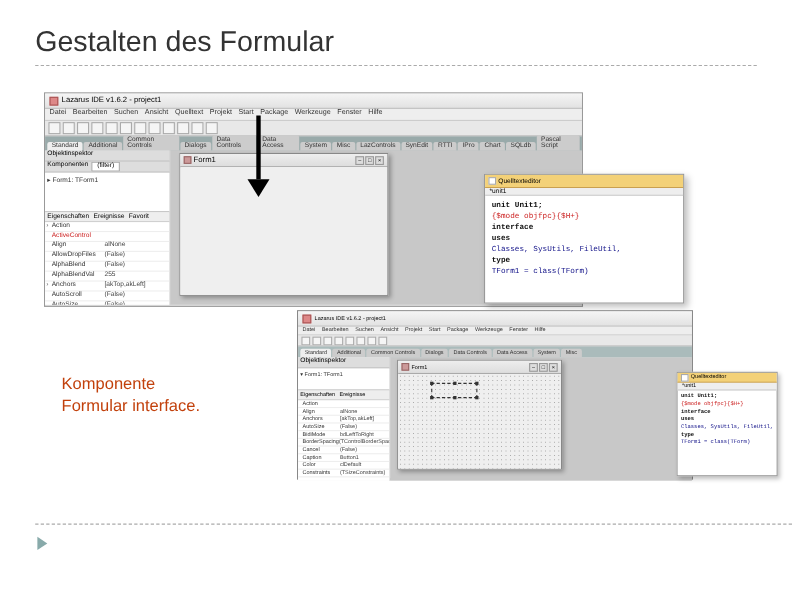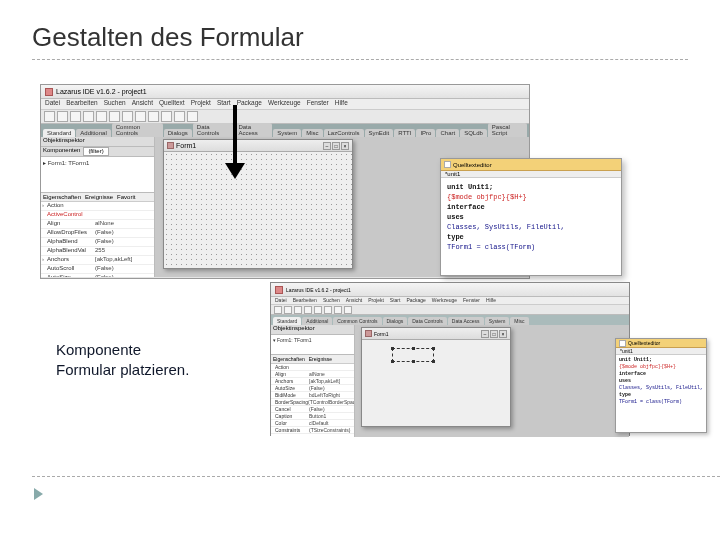--- a/index.html
+++ b/index.html
@@ -47,21 +47,21 @@
   .cb-line.black { color:#111; font-weight:bold; }
   .cb-line.red { color:#c22; }
   .cb-line.blue { color:#118; }
 
   
   .arrow { position:absolute; top:105px; left:233px; }
   .arrow-line { width:4px; height:58px; background:#000; }
   .arrow-head { width:0; height:0; border-left:10px solid transparent; border-right:10px solid transparent; border-top:16px solid #000; margin-left:-8px; }
 
   
-  .annotation { position:absolute; top:340px; left:56px; font-size:15px; color:#0f172a; line-height:1.35; }
+  .annotation { position:absolute; top:340px; left:56px; font-size:15px; color:#c2410c; line-height:1.35; }
 
   
   .ide-bot { position:absolute; top:282px; left:270px; width:360px; height:154px; border:1px solid #888; background:#e4e4e4; font-size:5px; }
   .ide-bot .menubar { font-size:5px; height:8px; }
   .ide-bot .toolbar { height:10px; }
   .ide-bot .tbtn { width:8px;height:8px; }
   .ide-bot .tabs-row { height:10px; font-size:5px; background:#abb; }
   .ide-bot .ide-body { height:112px; }
   .ide-bot .left-panel { width:84px; }
   .ide-bot .tree-area { height:20px; font-size:5px; }
@@ -241,21 +241,21 @@
   </div>
 </div>
 
 <div class="arrow">
   <div class="arrow-line"></div>
   <div class="arrow-head"></div>
 </div>
 
 <div class="annotation">
   <div>Komponente</div>
-  <div>Formular platzieren.</div>
+  <div>Formular interface.</div>
 </div>
 
 <div class="ide-bot">
   <div class="titlebar">
     <span class="tb-icon"></span>
     <span>Lazarus IDE v1.6.2 - project1</span>
   </div>
   <div class="menubar">
     <span>Datei</span>
     <span>Bearbeiten</span>

